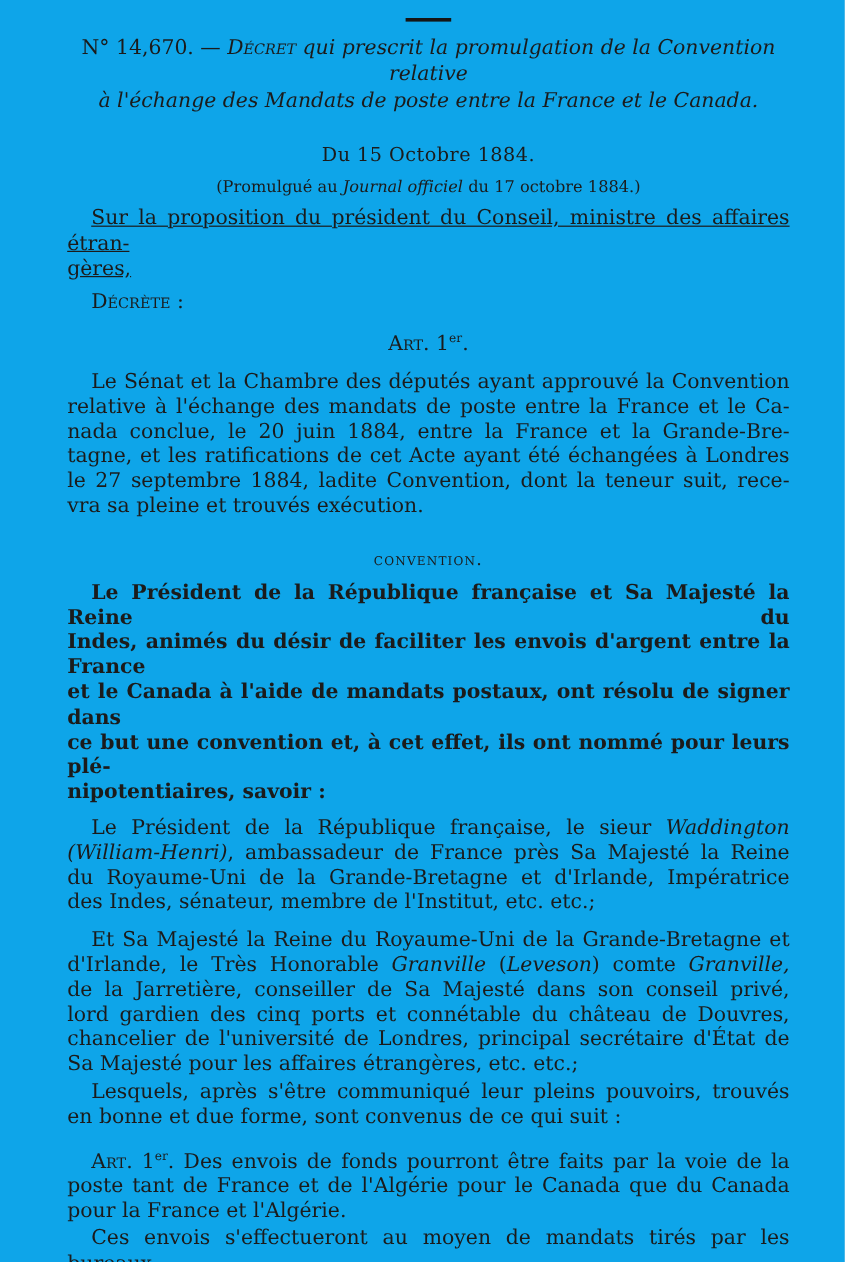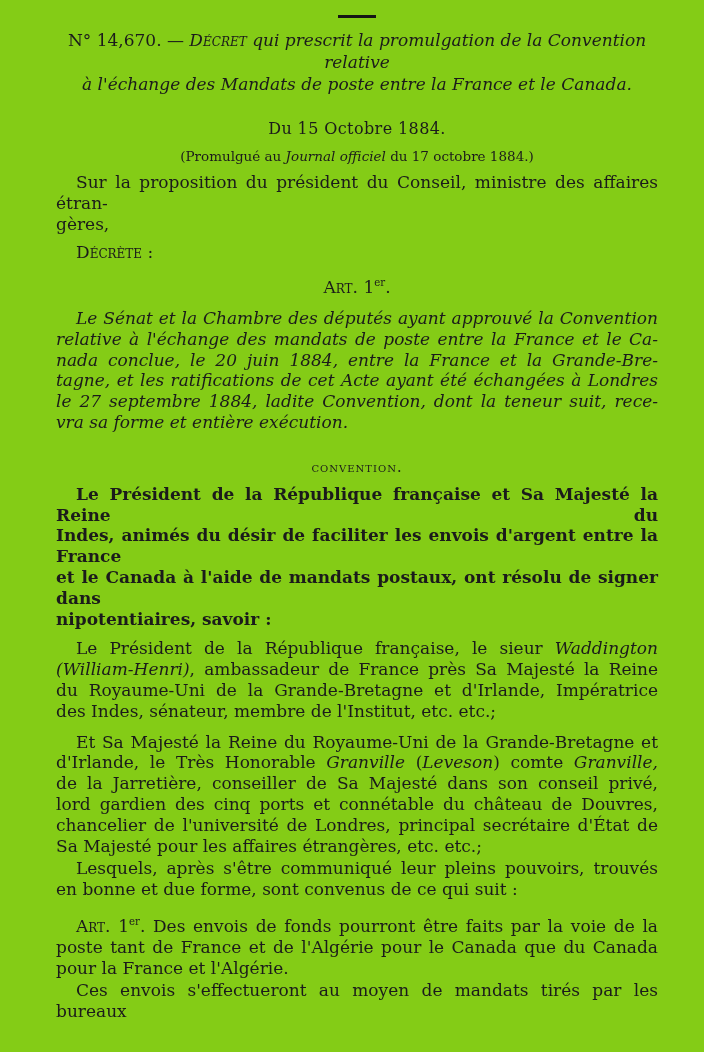--- a/index.html
+++ b/index.html
@@ -5,21 +5,21 @@
   html, body { margin: 0; padding: 0; }
   body {
     background: #e9e7e1;
     font-family: "DejaVu Serif", "Liberation Serif", serif;
   }
   .page {
     position: relative;
     width: 704px;
     height: 1052px;
     margin: 0 auto;
-    background: #84cc16;
+    background: #0ea5e9;
     color: #1b1b1b;
     box-sizing: border-box;
     padding: 0 46px 0 56px;
     overflow: hidden;
   }
   .top-rule {
     width: 38px; height: 3px;
     background: #151515;
     margin: 15px auto 0 auto;
   }
@@ -34,24 +34,24 @@
   .sup { vertical-align: super; font-size: 0.6em; line-height: 0; }
 
   .title { font-size: 17px; line-height: 22px; margin-top: 11px; }
   .date  { font-size: 16px; line-height: 20px; letter-spacing: 0.4px; margin-top: 24px; }
   .note  { font-size: 13.5px; line-height: 17px; margin-top: 9px; }
   .body  { font-size: 17px; line-height: 20.8px; }
   .convention { font-size: 14.5px; line-height: 18px; letter-spacing: 1px; margin-top: 25px; }
   .opening .sc { letter-spacing: 0.5px; }
 
   [data-name="salutation"]                        { margin-top: 17px; }
-  [data-name="paragraph-proposition"]             { margin-top: 7px; }
+  [data-name="paragraph-proposition"]             { margin-top: 7px; text-decoration: underline; }
   [data-name="decree-word"]                       { margin-top: 8px; }
   [data-name="article-1-heading"]                 { margin-top: 14px; }
-  [data-name="paragraph-senate-approval"]         { margin-top: 10px; font-style: italic; }
+  [data-name="paragraph-senate-approval"]         { margin-top: 10px; }
   [data-name="paragraph-preamble"]                { margin-top: 8px; font-weight: bold; }
   [data-name="paragraph-french-plenipotentiary"]  { margin-top: 9px; }
   [data-name="paragraph-british-plenipotentiary"] { margin-top: 10px; }
   [data-name="paragraph-agreement"]               { margin-top: 2px; }
   [data-name="paragraph-article-1"]               { margin-top: 16px; }
   [data-name="paragraph-money-orders"]            { margin-top: 2px; }
 </style>
 </head>
 <body>
 
@@ -77,29 +77,30 @@
       </div>
       <div class="block body center" data-name="article-1-heading">
         <div class="line" data-name="text-line"><span class="sc">Art.</span><span> 1</span><span class="sup">er</span><span>.</span></div>
       </div>
       <div class="block body indent" data-name="paragraph-senate-approval">
         <div class="line j" data-name="text-line"><span>Le Sénat et la Chambre des députés ayant approuvé la Convention</span></div>
         <div class="line j" data-name="text-line"><span>relative à l'échange des mandats de poste entre la France et le Ca-</span></div>
         <div class="line j" data-name="text-line"><span>nada conclue, le 20 juin 1884, entre la France et la Grande-Bre-</span></div>
         <div class="line j" data-name="text-line"><span>tagne, et les ratifications de cet Acte ayant été échangées à Londres</span></div>
         <div class="line j" data-name="text-line"><span>le 27 septembre 1884, ladite Convention, dont la teneur suit, rece-</span></div>
-        <div class="line" data-name="text-line"><span>vra sa forme et entière exécution.</span></div>
+        <div class="line" data-name="text-line"><span>vra sa pleine et trouvés exécution.</span></div>
       </div>
       <div class="block convention center" data-name="convention-heading">
         <div class="line" data-name="text-line"><span class="sc">convention.</span></div>
       </div>
       <div class="block body indent" data-name="paragraph-preamble">
         <div class="line j" data-name="text-line"><span>Le Président de la République française et Sa Majesté la Reine du</span></div>
         <div class="line j" data-name="text-line"><span>Indes, animés du désir de faciliter les envois d'argent entre la France</span></div>
         <div class="line j" data-name="text-line"><span>et le Canada à l'aide de mandats postaux, ont résolu de signer dans</span></div>
+        <div class="line j" data-name="text-line"><span>ce but une convention et, à cet effet, ils ont nommé pour leurs plé-</span></div>
         <div class="line" data-name="text-line"><span>nipotentiaires, savoir :</span></div>
       </div>
       <div class="block body indent" data-name="paragraph-french-plenipotentiary">
         <div class="line j" data-name="text-line"><span>Le Président de la République française, le sieur </span><span class="i">Waddington</span></div>
         <div class="line j" data-name="text-line"><span class="i">(William-Henri)</span><span>, ambassadeur de France près Sa Majesté la Reine</span></div>
         <div class="line j" data-name="text-line"><span>du Royaume-Uni de la Grande-Bretagne et d'Irlande, Impératrice</span></div>
         <div class="line" data-name="text-line"><span>des Indes, sénateur, membre de l'Institut, etc. etc.;</span></div>
       </div>
       <div class="block body indent" data-name="paragraph-british-plenipotentiary">
         <div class="line j" data-name="text-line"><span>Et Sa Majesté la Reine du Royaume-Uni de la Grande-Bretagne et</span></div>

